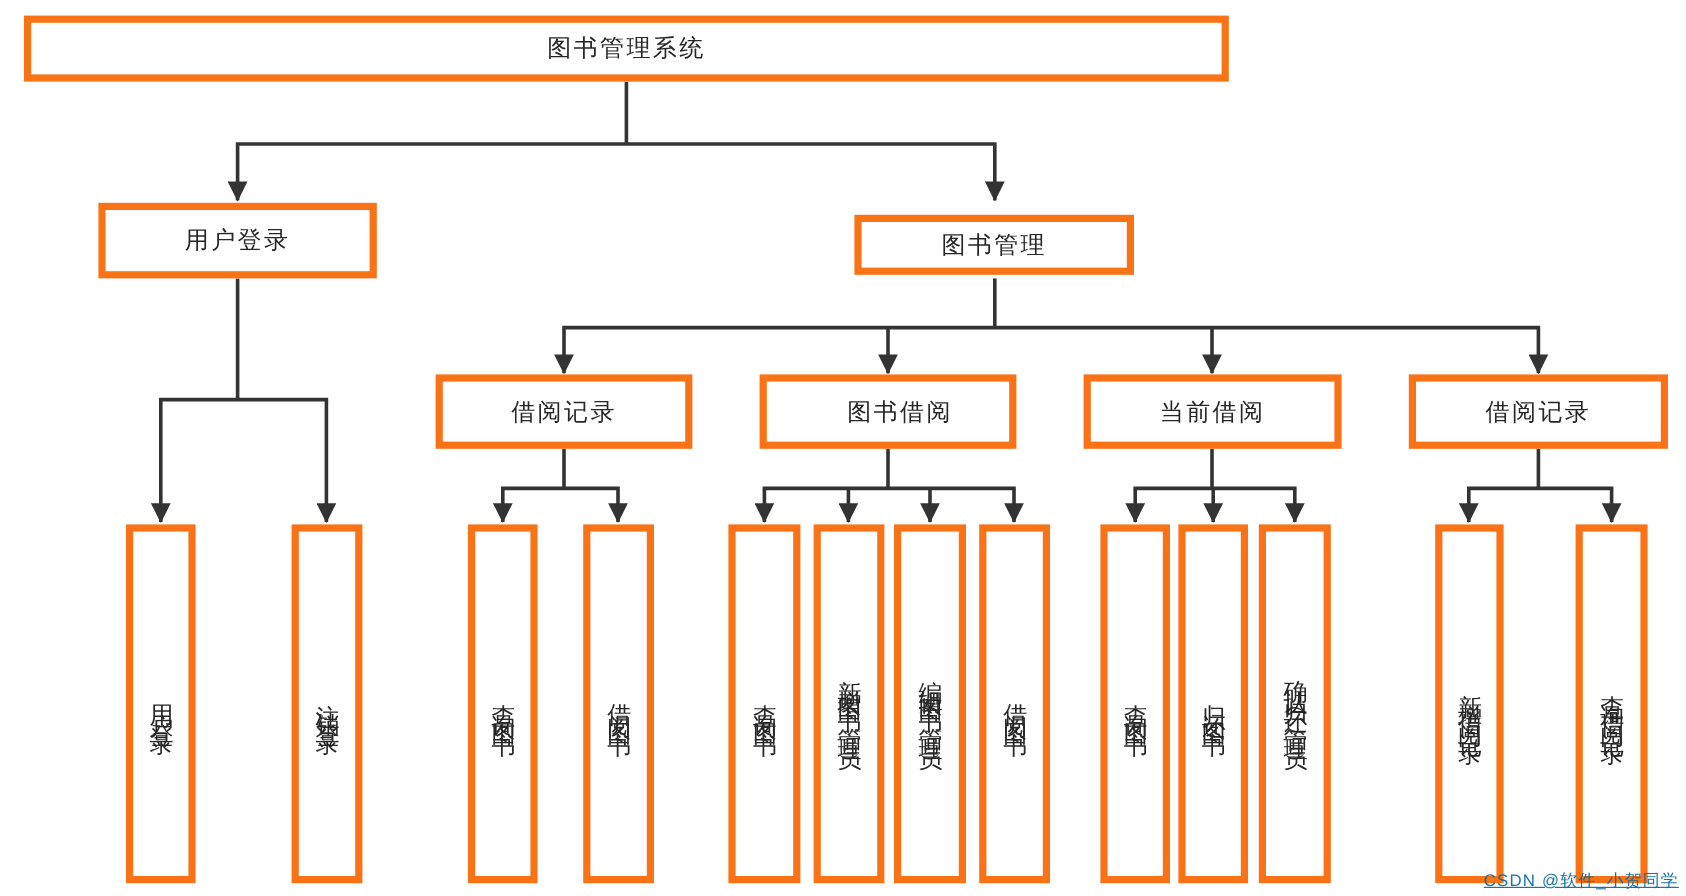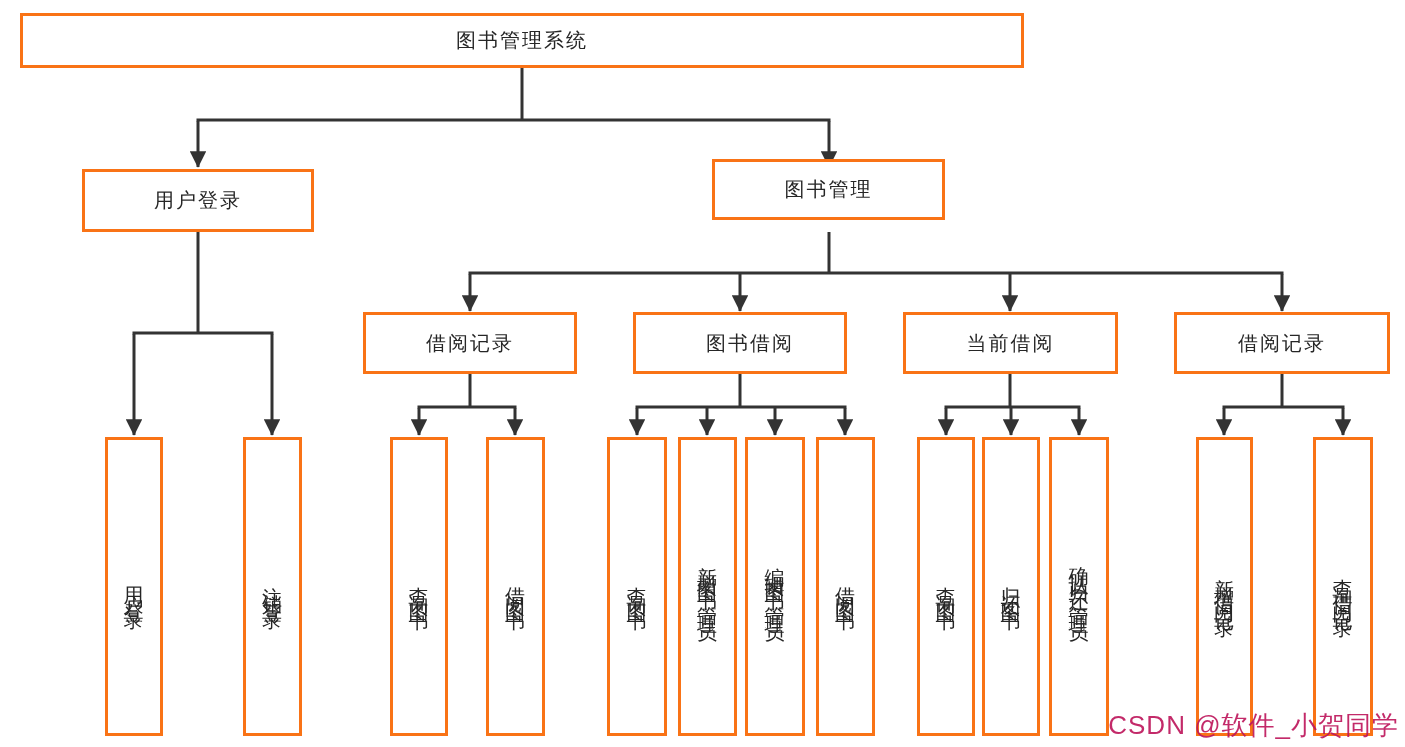--- a/index.html
+++ b/index.html
@@ -7,21 +7,21 @@
   .stage{
     position:relative;
     width:1405px;height:747px;
     background:#ffffff;
     overflow:hidden;
   }
   .wires{position:absolute;left:0;top:0;width:1405px;height:747px;pointer-events:none;}
   .node{
     position:absolute;
     box-sizing:border-box;
-    border:3px solid #f97316;
+    border:6px solid #f97316;
     background:#ffffff;
     display:flex;
     align-items:center;
     justify-content:center;
     color:#262626;
     font-size:20px;
     letter-spacing:2px;
     white-space:nowrap;
     text-align:right;
   }
@@ -33,24 +33,25 @@
     letter-spacing:8px;
     line-height:1.1;
     font-size:20px;
     color:#262626;
     white-space:nowrap;
   }
   .watermark{
     position:absolute;
     right:6px;
     bottom:4px;
-    font-size:26px;
-    color:#be185d;
+    font-size:14px;
+    color:#0369a1;
     letter-spacing:1px;
     opacity:.92;
+    text-decoration:underline;
   }
 </style>
 </head>
 <body>
 
 <div class="stage">
 
   <svg class="wires" viewBox="0 0 1405 747" xmlns="http://www.w3.org/2000/svg">
     <defs>
       <marker id="arw" viewBox="0 0 10 10" refX="9.5" refY="5" markerWidth="6.5" markerHeight="5.5" orient="auto" markerUnits="strokeWidth">
@@ -92,21 +93,21 @@
       <path d="M1011,408 V435"></path>
       <path d="M1079,408 V435"></path>
       <path d="M1224,408 V435"></path>
       <path d="M1343,408 V435"></path>
     </g>
   </svg>
 
   <div class="node" style="left:20px;top:13px;width:1004px;height:55px;">图书管理系统</div>
 
   <div class="node" style="left:82px;top:169px;width:232px;height:63px;">用户登录</div>
-  <div class="node" style="left:712px;top:159px;width:233px;height:61px;">图书管理</div>
+  <div class="node" style="left:712px;top:179px;width:233px;height:50px;">图书管理</div>
 
   <div class="node" style="left:363px;top:312px;width:214px;height:62px;">借阅记录</div>
   <div class="node" style="left:633px;top:312px;width:214px;height:62px;padding-left:20px;">图书借阅</div>
   <div class="node" style="left:903px;top:312px;width:215px;height:62px;">当前借阅</div>
   <div class="node" style="left:1174px;top:312px;width:216px;height:62px;">借阅记录</div>
 
   <div class="node leaf" style="left:105px;top:437px;width:58px;height:299px;">
     <span>用户登录</span>
   </div>
   <div class="node leaf" style="left:243px;top:437px;width:59px;height:299px;">

